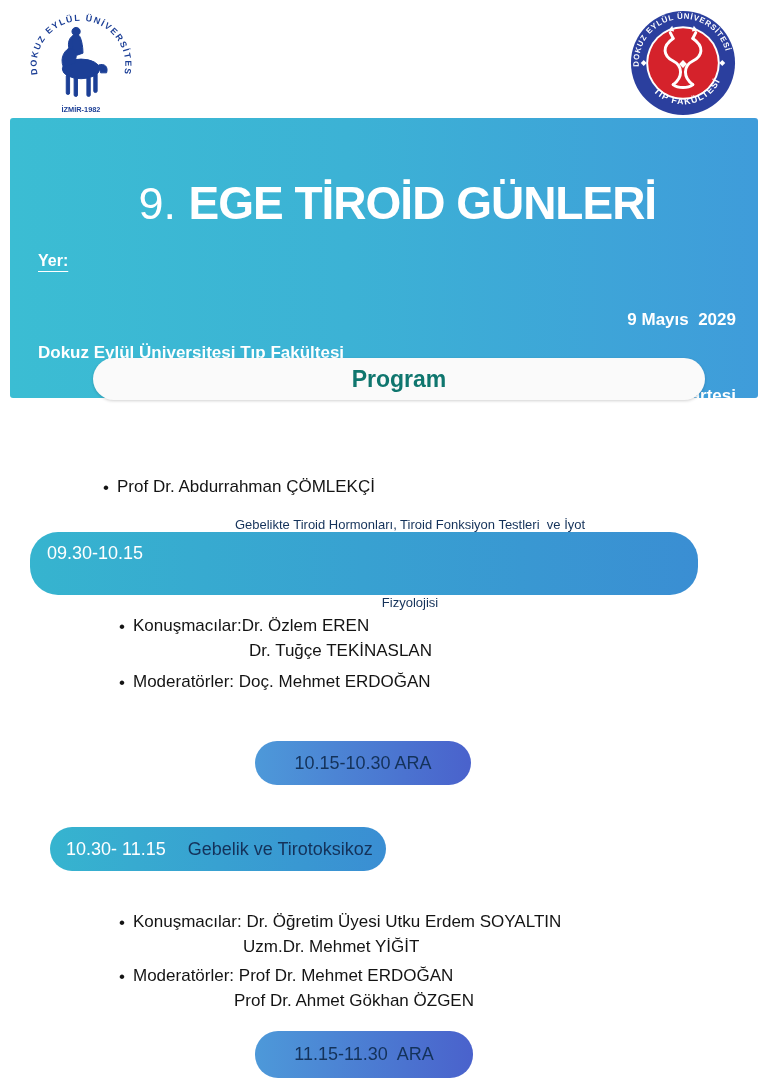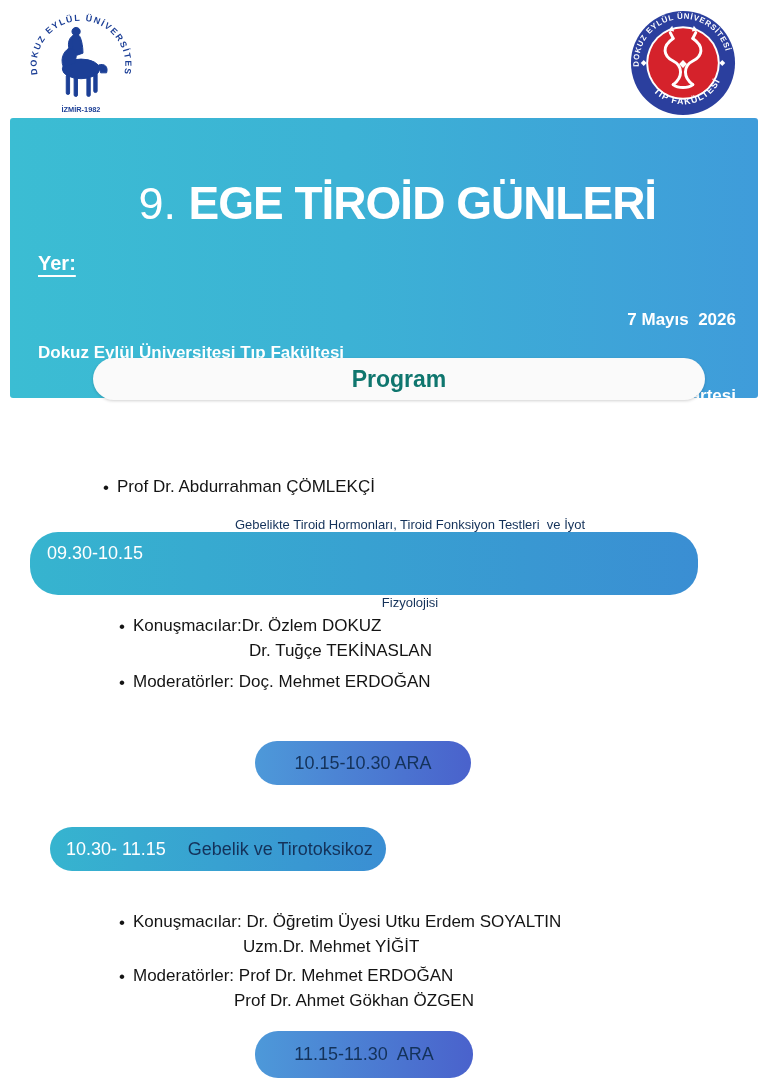--- a/index.html
+++ b/index.html
@@ -22,21 +22,21 @@
     border-radius:3px;
   }
   #title-row {
     position:absolute; left:0; top:40px; width:100%;
     text-align:center; color:#ffffff; white-space:pre-wrap;
   }
   #title-prefix { font-size:45px; font-weight:400; letter-spacing:0px; }
   #title-main   { font-size:46px; font-weight:700; letter-spacing:-1px; }
   #venue-label {
     position:absolute; left:28px; top:134px; color:#ffffff;
-    font-size:20px; font-weight:700; text-decoration:underline;
+    font-size:16px; font-weight:700; text-decoration:underline;
     text-underline-offset:5px;
   }
   #venue-lines {
     position:absolute; left:28px; top:172px; color:#ffffff;
     font-size:17px; font-weight:700; line-height:25px; white-space:pre-wrap;
   }
   #date-block {
     position:absolute; right:22px; top:152px; text-align:right;
     color:#ffffff; font-size:17px; font-weight:700; white-space:pre-wrap;
   }
@@ -168,21 +168,21 @@
 
     <div id="venue-label">Yer:</div>
 
     <div id="venue-lines">
       <div>Dokuz Eylül Üniversitesi Tıp Fakültesi</div>
       <div>Dekanlık Binası</div>
       <div>Kırmız Amfi</div>
     </div>
 
     <div id="date-block">
-      <div class="date">7 Mayıs  2026</div>
+      <div class="date">9 Mayıs  2029</div>
       <div class="day">Cumartesi</div>
     </div>
 
     <div id="program-pill">
       <span>Program</span>
     </div>
   </div>
 
 
   <div class="bullet" id="bullet-s1">
@@ -194,21 +194,21 @@
     <span class="time">09.30-10.15</span>
     <div class="title-2l">
       <span>Gebelikte Tiroid Hormonları, Tiroid Fonksiyon Testleri  ve İyot</span>
       <span>Fizyolojisi</span>
     </div>
   </div>
 
   <div class="bullet" id="bullet-s2-speakers">
     <span class="dot">•</span>
     <span class="txt">
-      <span>Konuşmacılar:</span><span>Dr. Özlem DOKUZ</span>
+      <span>Konuşmacılar:</span><span>Dr. Özlem EREN</span>
       <span class="ln2">Dr. Tuğçe TEKİNASLAN</span>
     </span>
   </div>
 
   <div class="bullet" id="bullet-s2-moderators">
     <span class="dot">•</span>
     <span class="txt">
       <span>Moderatörler:</span><span> Doç. Mehmet ERDOĞAN</span>
     </span>
   </div>

